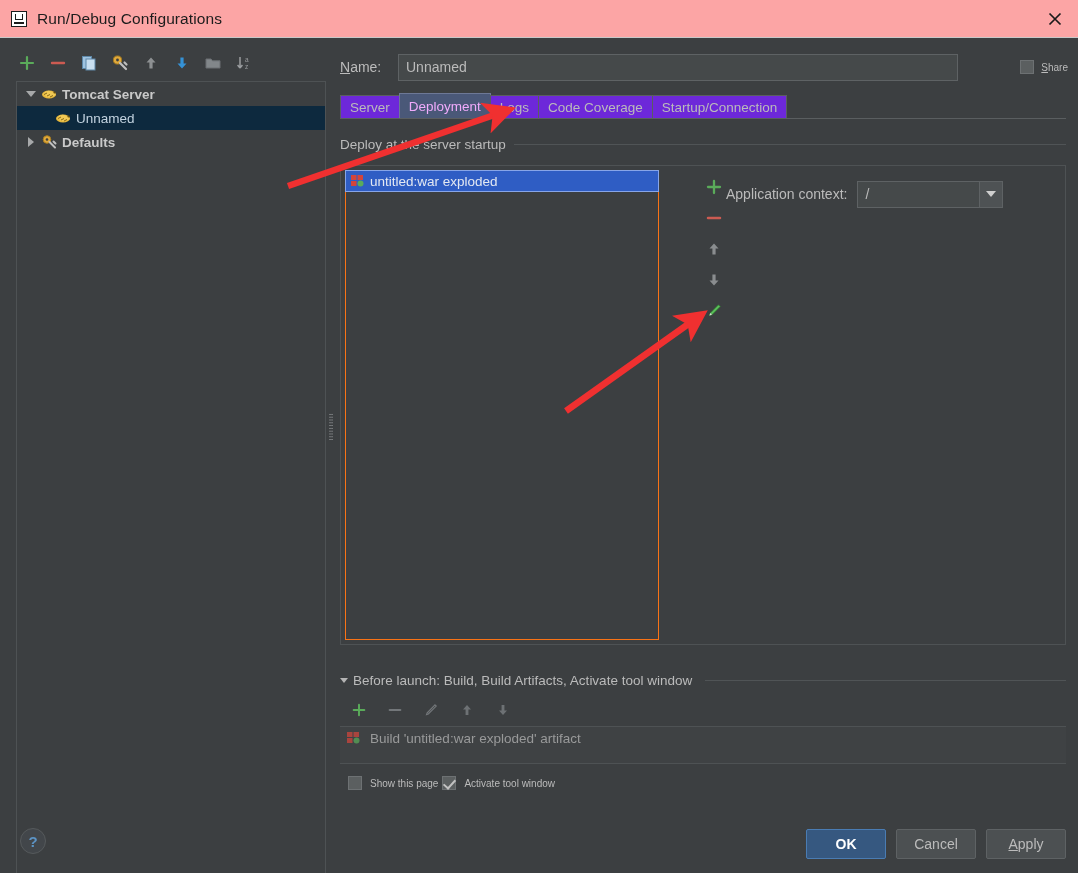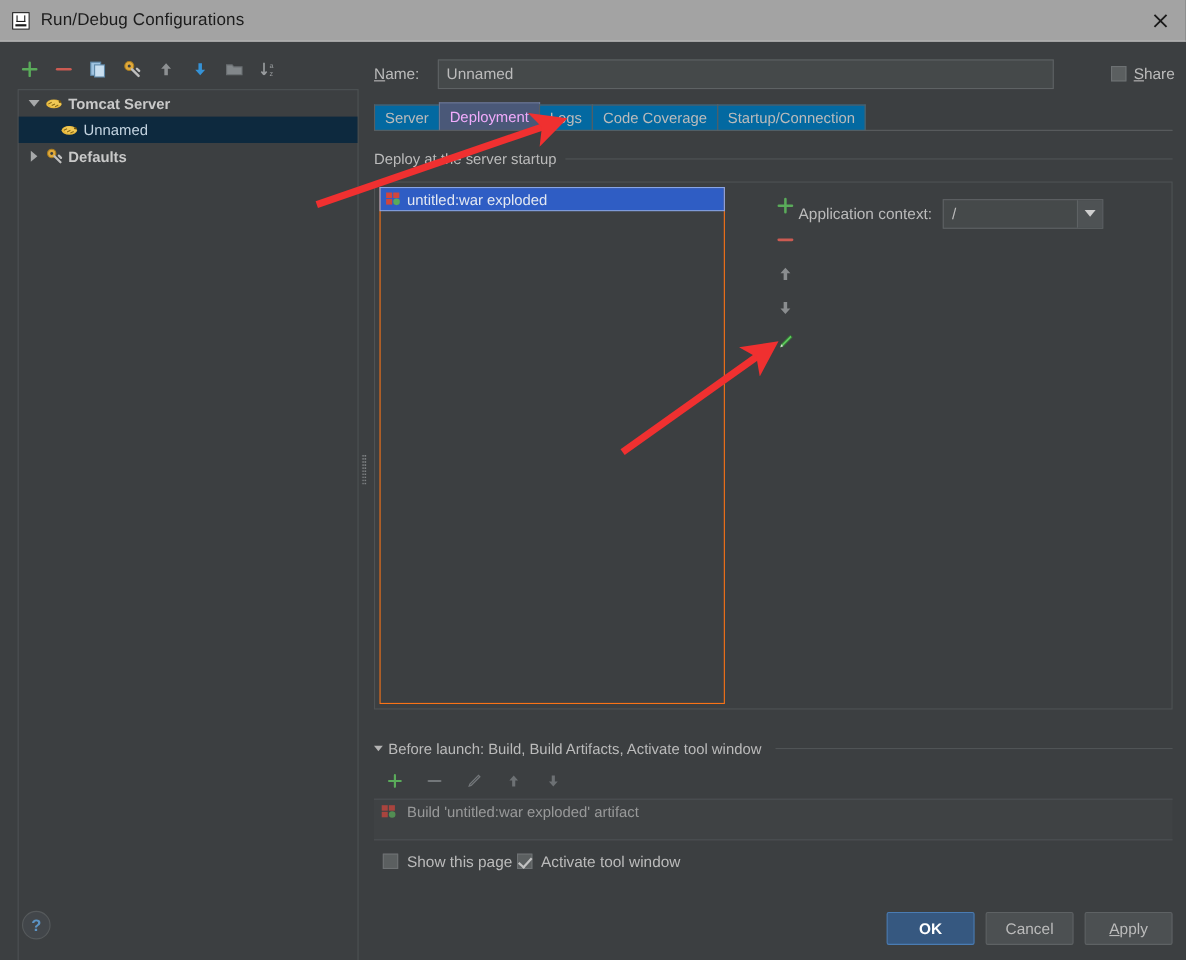--- a/index.html
+++ b/index.html
@@ -7,21 +7,21 @@
     width: 1078px; height: 873px;
     background: #3c3f41;
     font-family: "Liberation Sans", sans-serif;
     overflow: hidden;
     -webkit-font-smoothing: antialiased;
   }
 
   
   .titlebar {
     position: absolute; left: 0; top: 0; width: 1078px; height: 38px;
-    background: #a3a3a3;
+    background: #fca5a5;
     display: flex; align-items: center;
     border-bottom: 1px solid #c8c8c8;
   }
   .titlebar-icon {
     width: 16px; height: 16px; margin-left: 11px; margin-right: 10px;
     position: relative; flex: 0 0 auto;
   }
   .titlebar-icon .ij-box {
     position: absolute; left: 0; top: 0; width: 16px; height: 16px;
     border: 1.6px solid #1b1b1b; background: #ffffff;
@@ -127,30 +127,30 @@
   }
   .cbx {
     width: 14px; height: 14px; background: #5b5f60; border: 1px solid #6d7173;
     position: relative; flex: 0 0 auto;
   }
   .cbx.checked::after {
     content: ""; position: absolute; left: 3px; top: 0px;
     width: 5px; height: 10px; border: solid #c2c2c2;
     border-width: 0 2px 2px 0; transform: rotate(42deg);
   }
-  .cb-label { font-size: 14px; color: #bbbbbb; }
+  .cb-label { font-size: 10px; color: #bbbbbb; }
 
   
   .tabstrip {
     position: absolute; left: 2px; top: 50px; width: 726px; height: 26px;
     display: flex; align-items: flex-end;
   }
   .tab {
     height: 24px; padding: 0 9px; display: flex; align-items: center;
-    font-size: 13.5px; color: #bbbbbb; background: #0369a1;
+    font-size: 13.5px; color: #bbbbbb; background: #6d28d9;
     border: 1px solid #5a5e60; border-bottom: none; margin-right: -1px;
     cursor: default; white-space: nowrap;
   }
   .tab.active {
     background: #4a5878; color: #f0abfc; height: 26px;
     border-color: #6d7896;
   }
   .tab-underline {
     position: absolute; left: 2px; top: 75px; width: 726px; height: 1px;
     background: #5a5e60;

